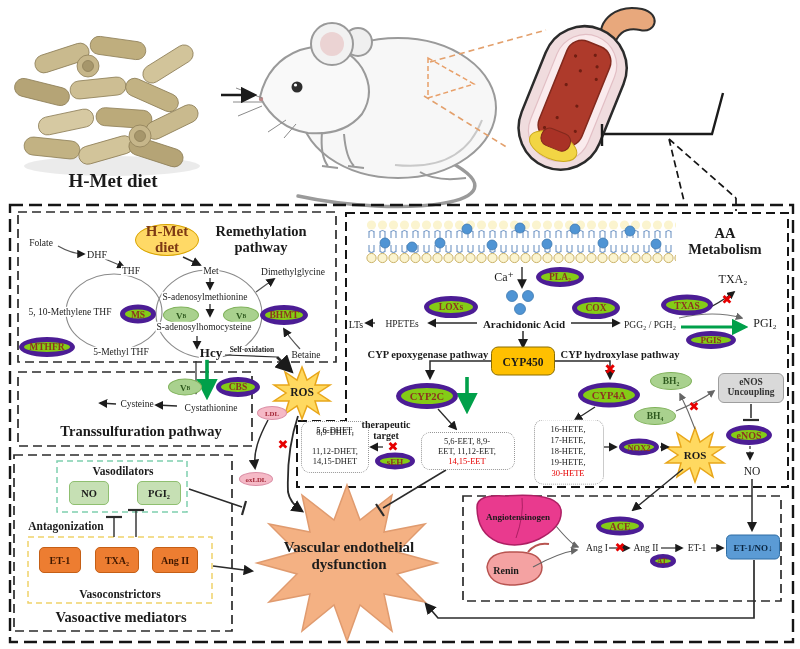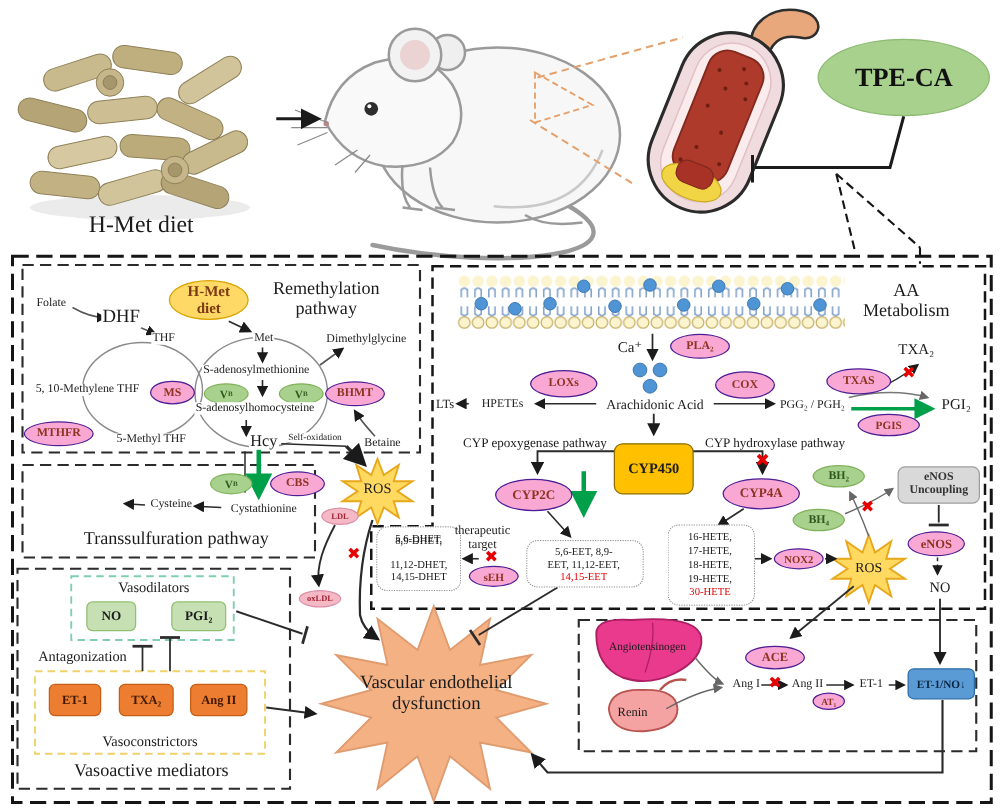--- a/index.html
+++ b/index.html
@@ -2,27 +2,27 @@
 <html><head>
 <meta charset="utf-8">
 <style>
   html,body{margin:0;padding:0;background:#fff}
   .wrap{position:relative;width:800px;height:649px;background:#fff;overflow:hidden;
         font-family:"Liberation Serif","DejaVu Serif",serif;color:#1b1b1b}
   svg.layer{position:absolute;left:0;top:0;z-index:1}
   .lbl{position:absolute;transform:translate(-50%,-50%);white-space:nowrap;text-align:center;
        line-height:1.1;color:#1b1b1b;z-index:3}
   .bg{background:#fff;padding:0 1px}
-  .b{font-weight:400}
+  .b{font-weight:700}
   .ell,.rect{position:absolute;transform:translate(-50%,-50%);display:flex;align-items:center;
        justify-content:center;white-space:nowrap;font-weight:700;z-index:3;box-sizing:border-box}
   .ell{border-radius:50%}
   .rect{border-radius:5px}
   .col{flex-direction:column;line-height:1.05}
-  .enz{background:#f9a8d4;border:1px solid #4c1d95;color:#8C3420}
+  .enz{background:#84cc16;border:5px solid #4c1d95;color:#8C3420}
   .grn{background:#A9D18E;border:1px solid #80B25B;color:#2F5A1F}
   .pnk{background:#F5B9C6;border:1px solid #DB8FA6;color:#A22535}
   .dbox{position:absolute;transform:translate(-50%,-50%);border:1.6px dotted #979797;
        border-radius:9px;background:#fff;z-index:2}
   .rx{position:absolute;transform:translate(-50%,-50%);color:#E60000;font-weight:700;
       font-size:13px;z-index:4;font-family:"DejaVu Sans",sans-serif}
   .red{color:#E60000}
   sub{font-size:0.62em}
 </style>
 </head>
@@ -227,32 +227,31 @@
   <path d="M711,548 L723,548" stroke-width="1.2" marker-end="url(#ab)"></path>
   <path d="M754,560 L754,618 L438,618 L426,604" stroke-width="1.7" marker-end="url(#ab)"></path>
 </g>
 </svg>
 
 <div class="dbox" style="left:468px;top:451px;width:92px;height:36px"></div>
 <div class="dbox" style="left:335px;top:447px;width:66px;height:50px"></div>
 <div class="dbox" style="left:569px;top:452px;width:68px;height:63px"></div>
 
 <div class="lbl b" style="left:113px;top:181px;font-size:19px">H-Met diet</div>
-<div class="ell" style="left:723px;top:62px;width:138px;height:62px;background:#A9D18E;border:1px solid #8CBB72;font-size:21px;color:#111">TPE-CA</div>
 
 <div class="lbl b" style="left:261px;top:240px;font-size:14.5px">
       <div>Remethylation</div>
       <div>pathway</div>
     </div>
-<div class="ell col" style="left:167px;top:240px;width:64px;height:32px;background:#FFD966;border:1.2px solid #D9A400;color:#7E3A14;font-size:12px">
+<div class="ell col" style="left:167px;top:240px;width:64px;height:32px;background:#FFD966;border:1.2px solid #D9A400;color:#7E3A14;font-size:15px">
       <div>H-Met</div>
       <div>diet</div>
     </div>
 <div class="lbl" style="left:41px;top:243px;font-size:9.5px">Folate</div>
-<div class="lbl bg" style="left:97px;top:254px;font-size:15px">DHF</div>
+<div class="lbl bg" style="left:97px;top:254px;font-size:10px">DHF</div>
 <div class="lbl bg" style="left:131px;top:271px;font-size:9.5px">THF</div>
 <div class="lbl bg" style="left:70px;top:312px;font-size:9.5px">5, 10-Methylene THF</div>
 <div class="ell enz" style="left:47px;top:347px;width:56px;height:20px;font-size:9.5px">MTHFR</div>
 <div class="lbl bg" style="left:121px;top:352px;font-size:9.5px">5-Methyl THF</div>
 <div class="ell enz" style="left:138px;top:314px;width:36px;height:19px;font-size:9.5px">MS</div>
 <div class="lbl bg" style="left:211px;top:271px;font-size:9.5px">Met</div>
 <div class="lbl bg" style="left:205px;top:297px;font-size:9.5px">S-adenosylmethionine</div>
 <div class="ell grn" style="left:181px;top:315px;width:36px;height:17px;font-size:9px">
       <span>V</span>
       <sub>B</sub>
@@ -304,21 +303,21 @@
 <div class="ell enz" style="left:451px;top:307px;width:54px;height:22px;font-size:9.5px">LOXs</div>
 <div class="lbl" style="left:356px;top:324px;font-size:10px">LTs</div>
 <div class="lbl" style="left:402px;top:324px;font-size:9.5px">HPETEs</div>
 <div class="lbl b" style="left:524px;top:324px;font-size:11px">Arachidonic Acid</div>
 <div class="ell enz" style="left:596px;top:308px;width:48px;height:22px;font-size:9.5px">COX</div>
 <div class="lbl" style="left:650px;top:325px;font-size:9.5px">PGG₂ / PGH₂</div>
 <div class="ell enz" style="left:687px;top:305px;width:52px;height:21px;font-size:9.5px">TXAS</div>
 <div class="lbl" style="left:733px;top:280px;font-size:12px">TXA₂</div>
 <div class="lbl" style="left:765px;top:324px;font-size:12px">PGI₂</div>
 <div class="ell enz" style="left:711px;top:340px;width:50px;height:18px;font-size:9px">PGIS</div>
-<div class="rect" style="left:523px;top:375px;width:64px;height:41px;background:#FFC000;border:1.5px solid #8a6d00;border-radius:7px;font-size:11.5px">CYP450</div>
+<div class="rect" style="left:523px;top:361px;width:64px;height:29px;background:#FFC000;border:1.5px solid #8a6d00;border-radius:7px;font-size:11.5px">CYP450</div>
 <div class="lbl b" style="left:428px;top:355px;font-size:10.5px">CYP epoxygenase pathway</div>
 <div class="lbl b" style="left:620px;top:355px;font-size:10.5px">CYP hydroxylase pathway</div>
 <div class="ell enz" style="left:427px;top:396px;width:62px;height:26px;font-size:10.5px">CYP2C</div>
 <div class="ell enz" style="left:609px;top:395px;width:62px;height:25px;font-size:10.5px">CYP4A</div>
 <div class="lbl b" style="left:386px;top:430px;font-size:10px">
       <div>therapeutic</div>
       <div>target</div>
     </div>
 <div class="ell enz" style="left:395px;top:461px;width:40px;height:17px;font-size:9px">sEH</div>
 <div class="lbl" style="left:467px;top:442px;font-size:8.5px">5,6-EET, 8,9-</div>

